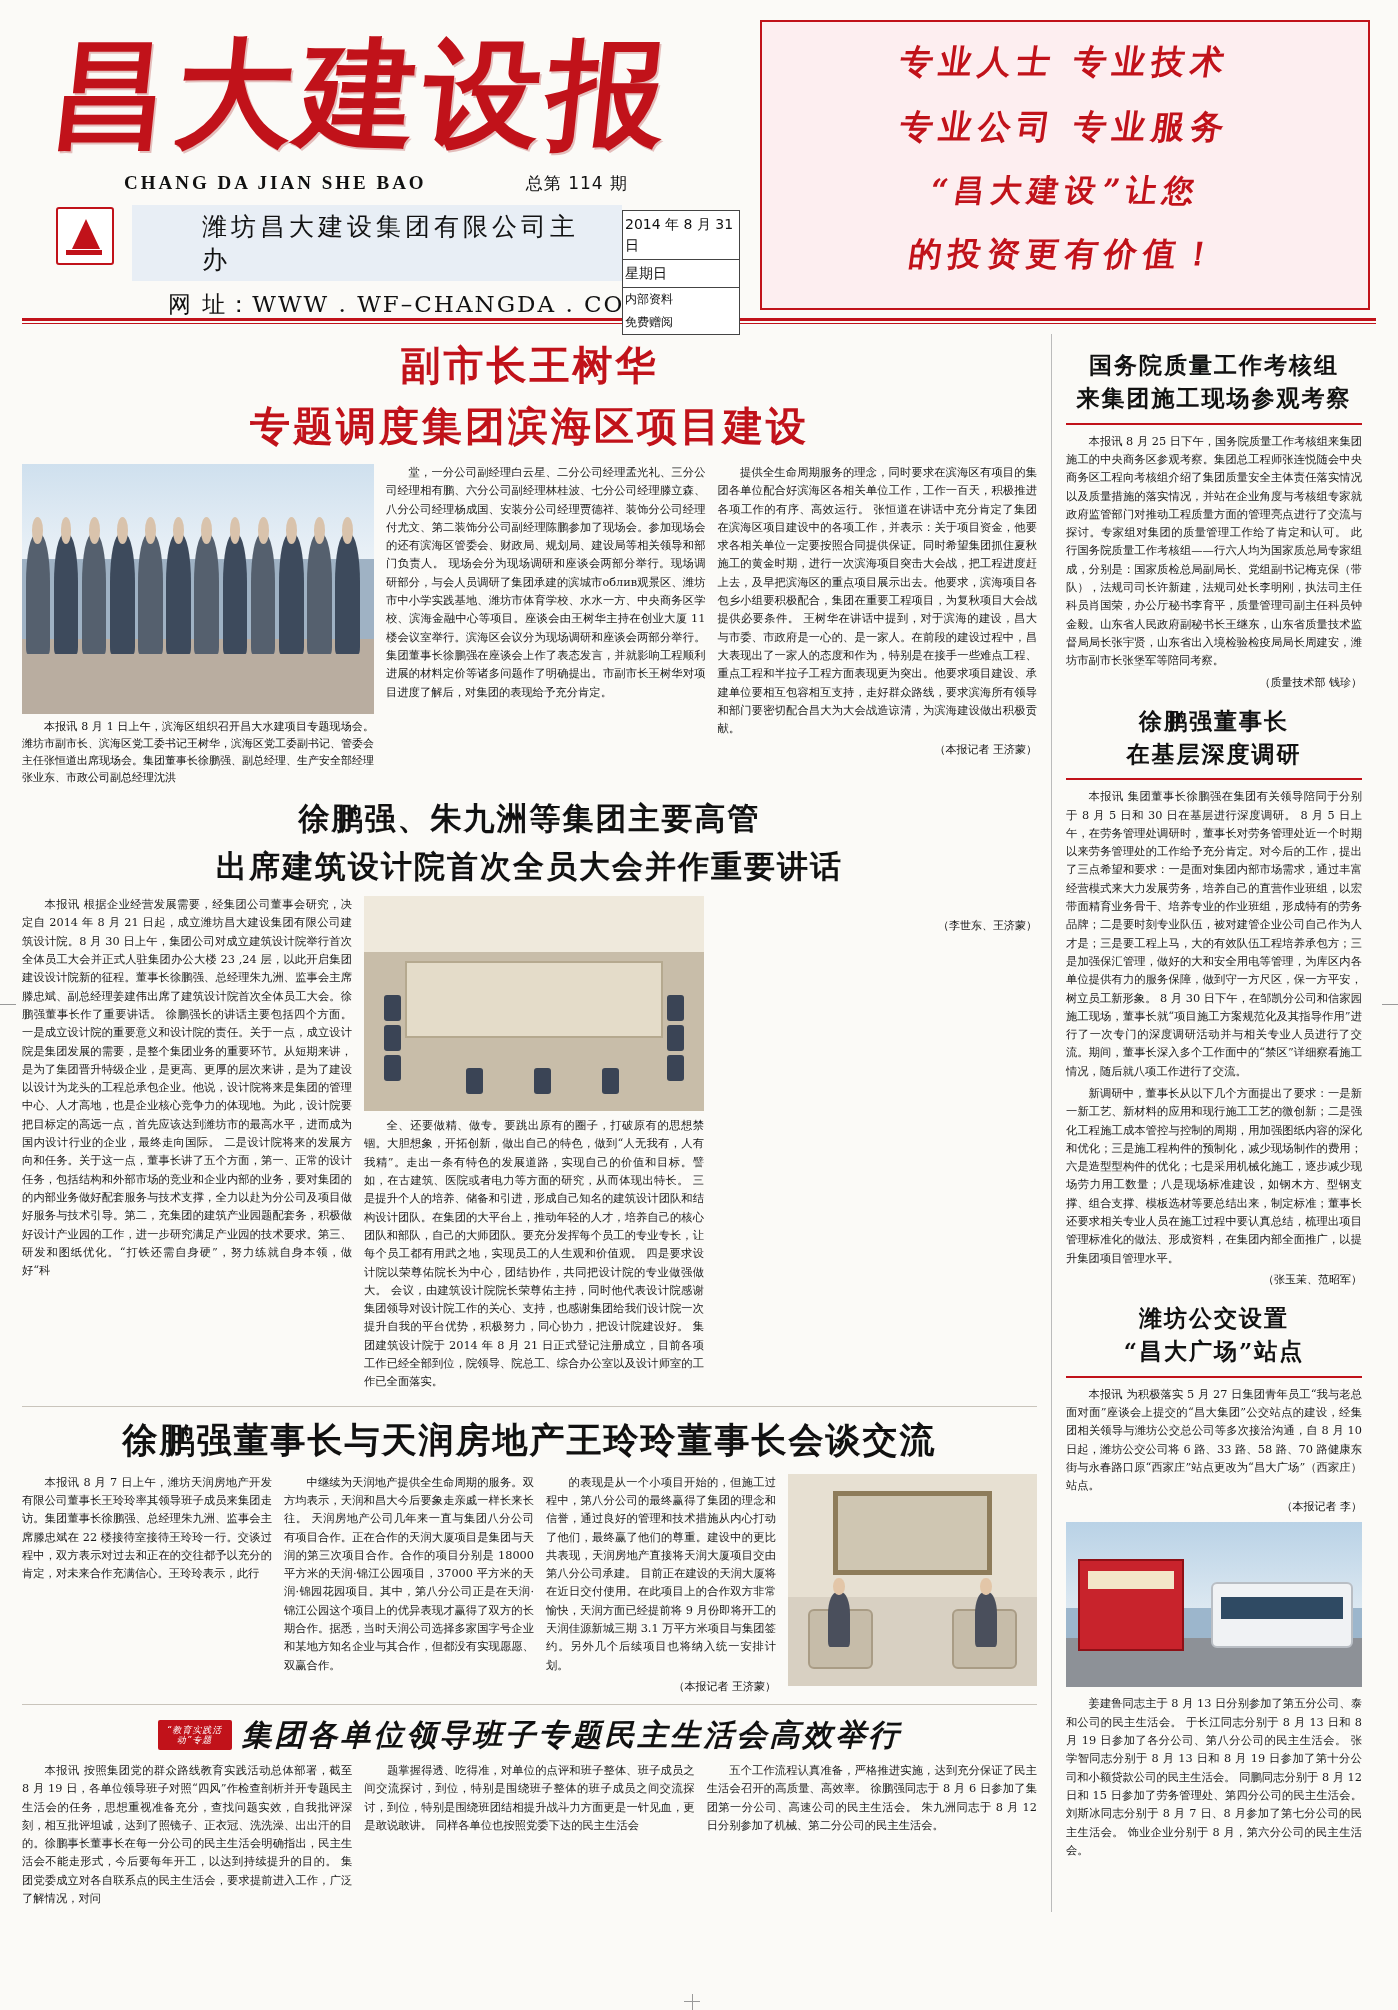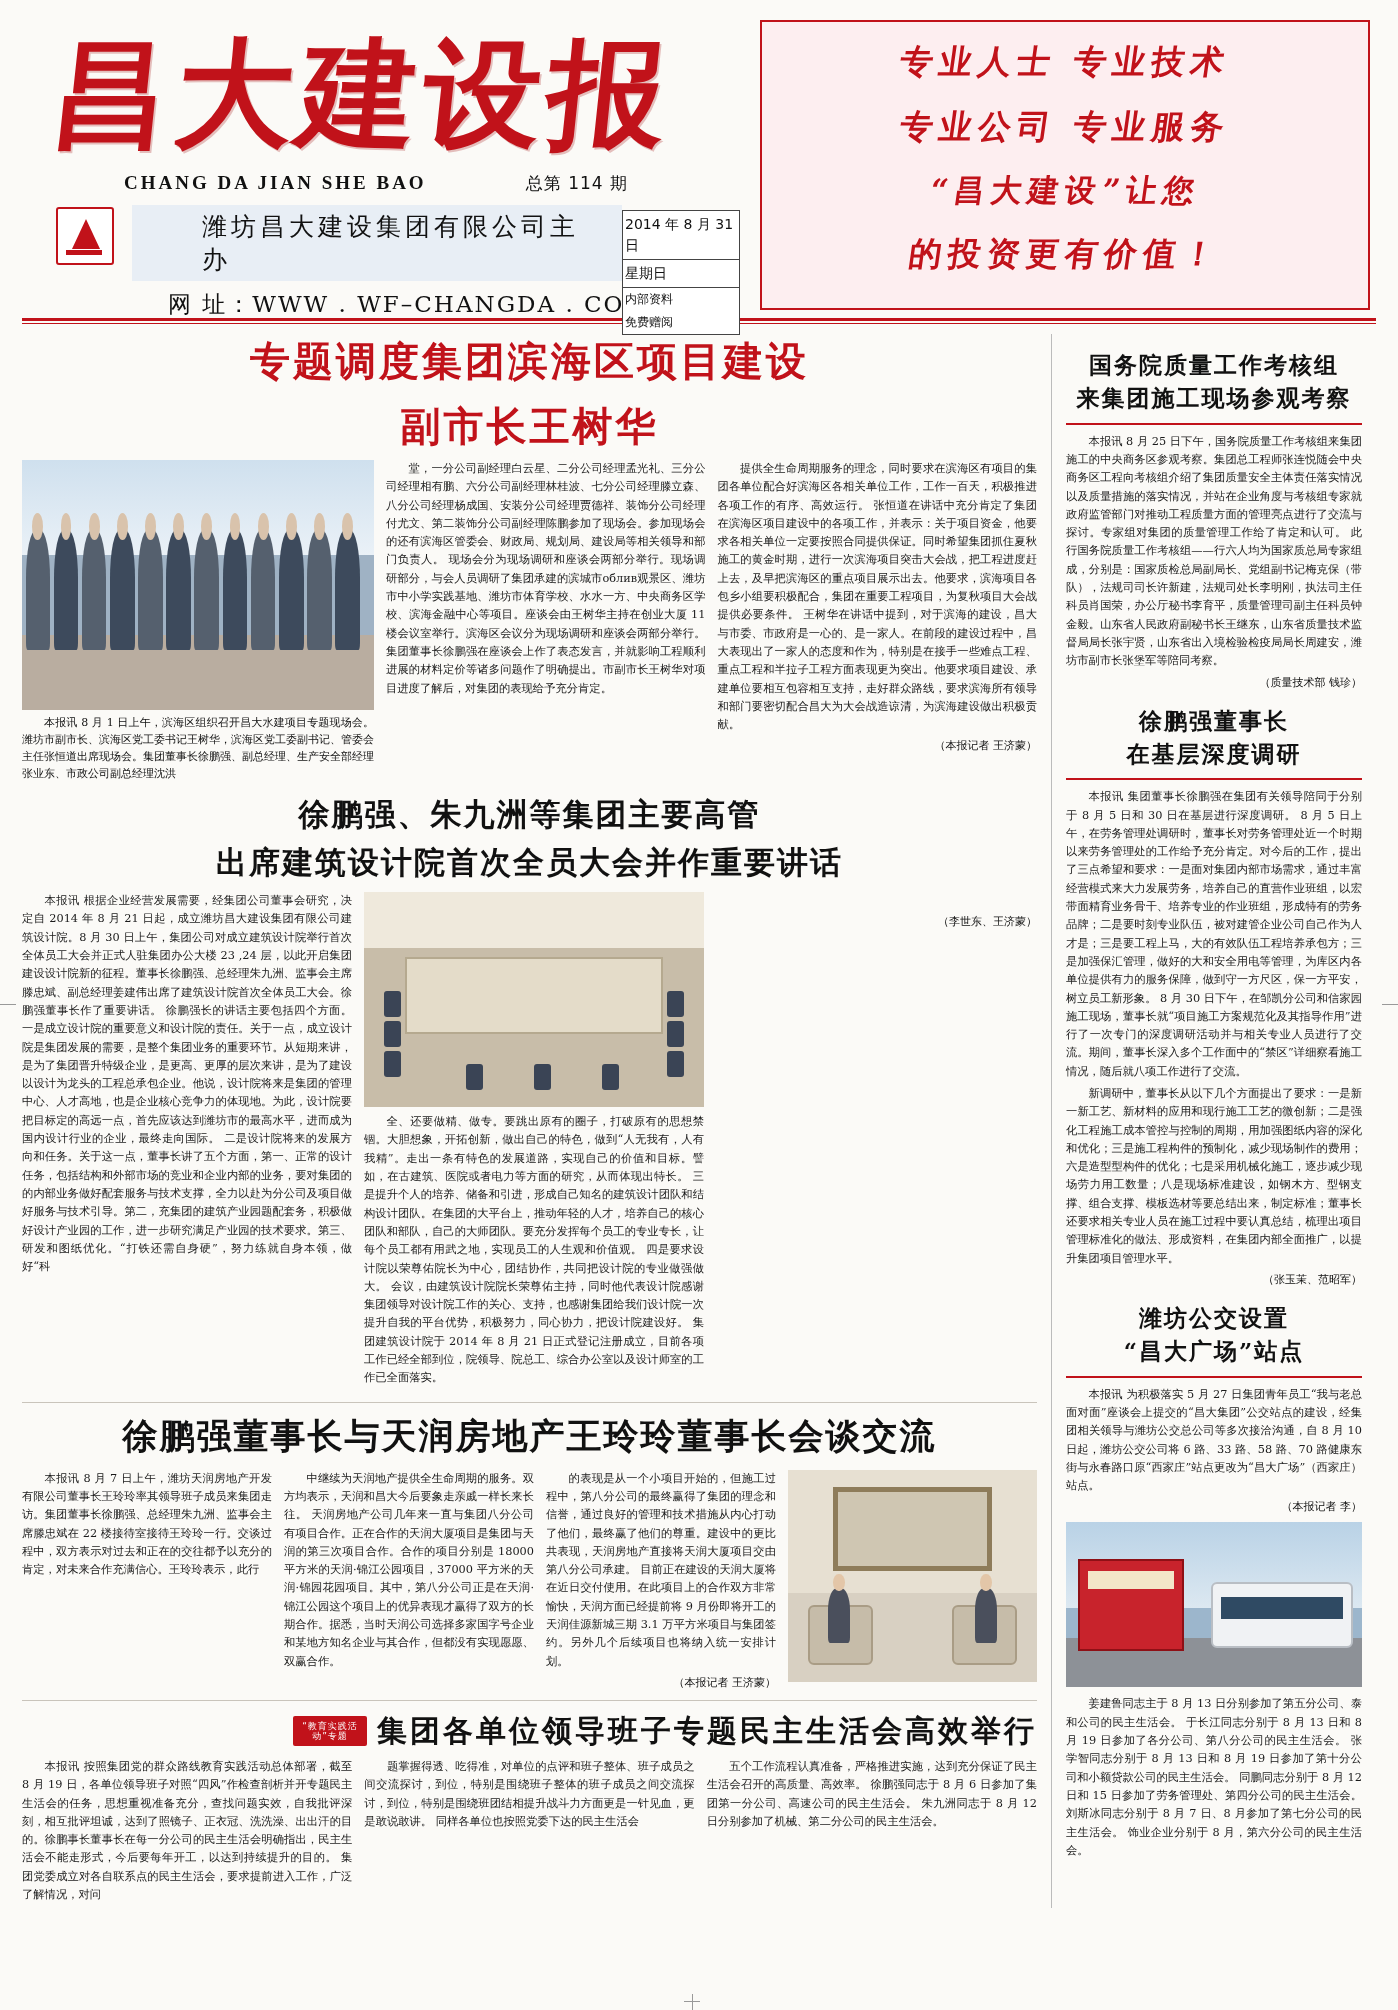--- a/index.html
+++ b/index.html
@@ -187,22 +187,23 @@
   .small-divider { border-top:1px solid #c9c4bb; margin:10px 0; }
 
   
   .rc-head {
     text-align:center; font-family:"DejaVu Serif",serif; font-weight:bold;
     font-size:23px; letter-spacing:2px; line-height:1.45;
   }
   .rc-rule { border-top:2px solid #c1121a; margin:8px 0; }
 
   .feature-banner {
-    display:flex; align-items:center; justify-content:flex-end; gap:10px;
+    display:flex; align-items:center; justify-content:center; gap:10px;
     margin:10px 0 6px;
+    font-style:italic;
   }
   .flag {
     width:74px; height:30px; background:#c1121a; color:#fff;
     font-size:9px; display:flex; align-items:center; justify-content:center;
     border-radius:2px; letter-spacing:1px; text-align:center; padding:0 2px; line-height:1.15;
   }
   .fb-title {
     font-family:"DejaVu Serif",serif; font-weight:bold; font-size:30px; letter-spacing:3px;
   }
   .cm { position:absolute; background:#999; }
@@ -246,22 +247,22 @@
   </div>
 
   <div class="rule-thick"></div>
   <div class="rule-thin"></div>
 
   <div class="body-grid">
 
     <div class="left-col">
 
       <div class="hl-title-wrap">
+        <div class="headline-red h1-a">副市长王树华</div>
         <div class="headline-red h1-b">专题调度集团滨海区项目建设</div>
-        <div class="headline-red h1-a">副市长王树华</div>
       </div>
 
       <div class="cols3">
         <div class="col" style="flex:0 0 352px;">
           <div class="photo" style="height:250px;">
             <div class="sky"></div>
             <div class="ground"></div>
             <div class="crowd">
               <i style="left:1%"></i>
                 <i style="left:9%"></i>

